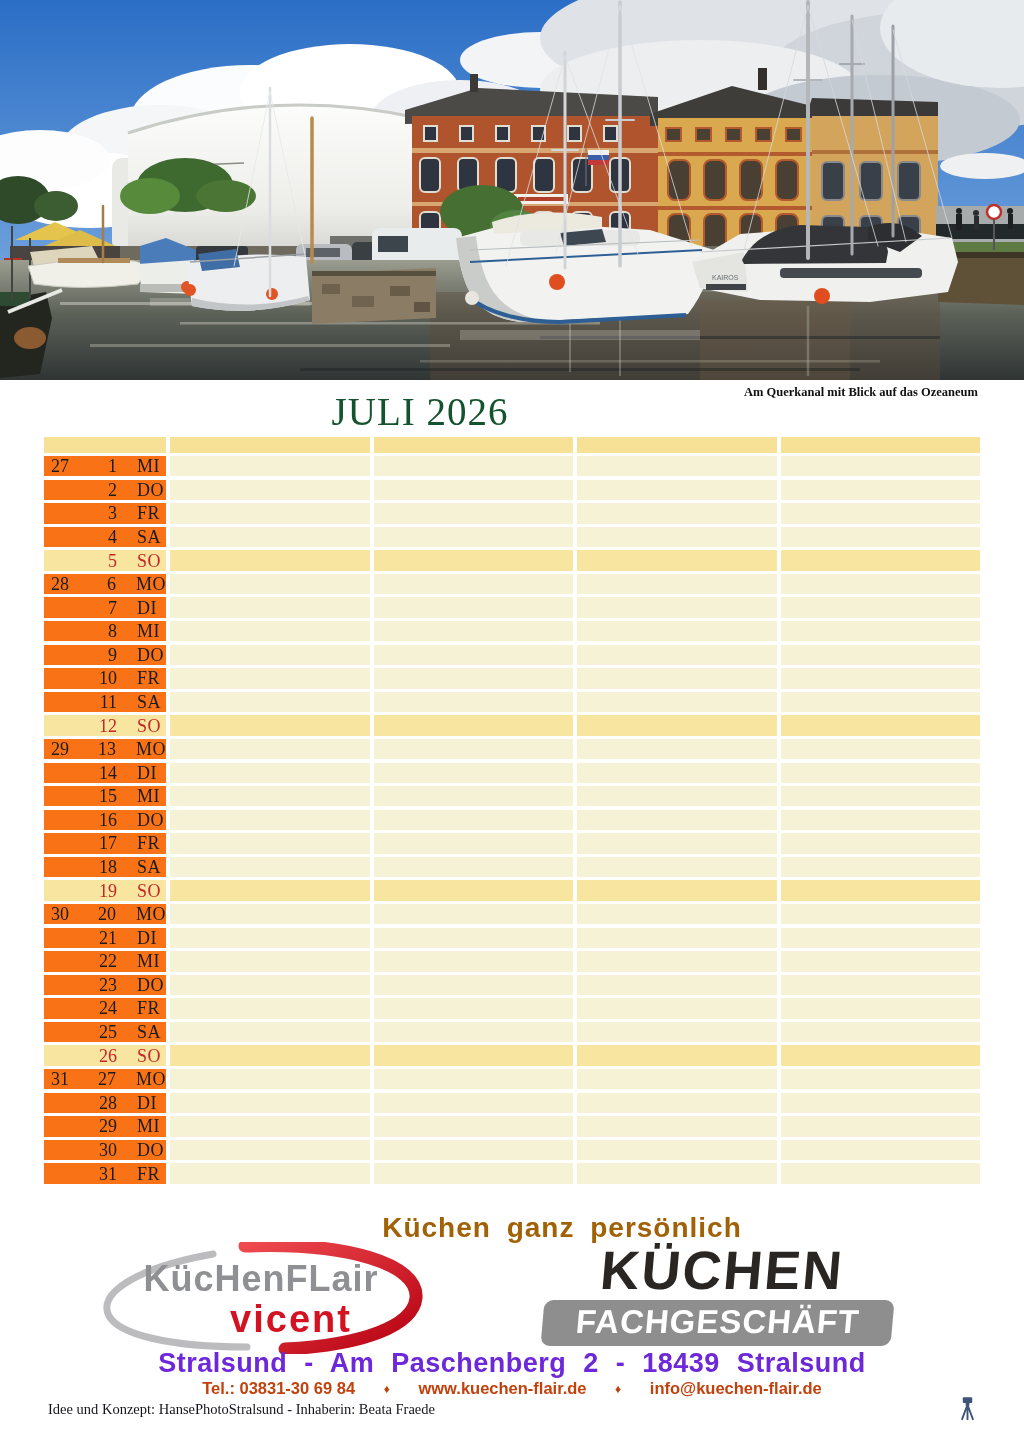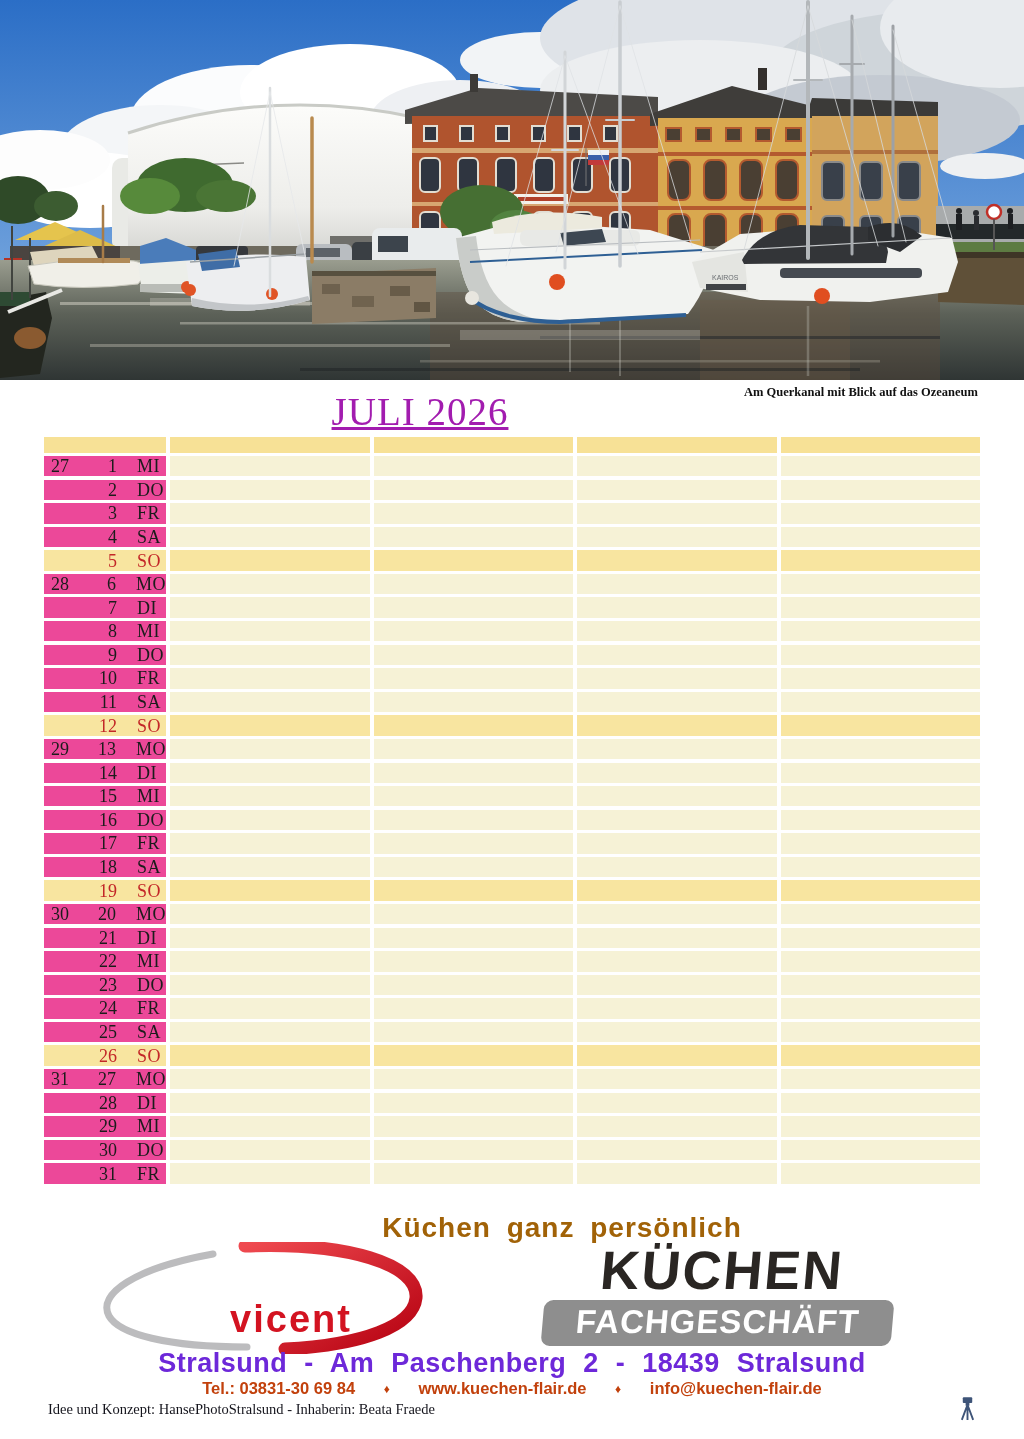--- a/index.html
+++ b/index.html
@@ -4,30 +4,30 @@
 <style>
   html,body{margin:0;padding:0;background:#fff;}
   .page{position:relative;width:1024px;height:1439px;background:#ffffff;overflow:hidden;
         font-family:"Liberation Serif",serif;}
   
   .photo{position:absolute;top:0;left:0;width:1024px;height:380px;}
   .photo svg{display:block;}
   
   .caption{position:absolute;top:385px;right:46px;font-size:12.5px;font-weight:bold;color:#111;}
   .title{position:absolute;top:389px;left:0;width:840px;text-align:center;
-         font-size:39px;color:#a21caf;letter-spacing:1px;text-decoration:underline;}
+         font-size:39px;color:#14532d;letter-spacing:1px;}
   
   .grid{position:absolute;top:437px;left:44px;width:936px;}
   .cal-header,.cal-row{display:grid;grid-template-columns:122px 1fr 1fr 1fr 1fr;column-gap:4px;}
   .cal-header{height:16px;margin-bottom:3px;}
   .cal-header .cell{background:#f7e196;}
   .rows{display:flex;flex-direction:column;gap:3.2px;}
   .cal-row{height:20.4px;}
   .cell{background:#f6f2d6;}
-  .label-cell{display:flex;align-items:center;background:#ec4899;
+  .label-cell{display:flex;align-items:center;background:#f97316;
               font-size:18px;color:#1c1c1c;line-height:1;}
   .week{width:32px;padding-left:7px;}
   .daynum{width:34px;text-align:right;}
   .abbr{margin-left:20px;letter-spacing:.5px;}
   .cal-row.sunday .cell{background:#f8e5a0;}
   .cal-row.sunday .label-cell{background:#f8e5a0;}
   .cal-row.sunday .daynum,.cal-row.sunday .abbr{color:#c32728;}
   
   .slogan{position:absolute;top:1212px;left:100px;width:924px;text-align:center;
           font-family:"Liberation Sans",sans-serif;font-weight:bold;font-size:28px;
@@ -686,20 +686,21 @@
     <svg class="swoosh" width="332" height="112" viewBox="0 0 332 112">
       <defs>
         <linearGradient id="redsw" x1="0" y1="0" x2="1" y2="1">
           <stop offset="0" stop-color="#ef4a50"></stop>
             <stop offset="1" stop-color="#b50010"></stop>
         </linearGradient>
       </defs>
       <path d="M118,12 C40,26 2,52 14,74 C24,92 72,105 152,105" fill="none" stroke="#bcbcbe" stroke-width="7" stroke-linecap="round"></path>
       <path d="M150,4 C252,0 324,22 321,56 C318,84 268,103 190,107" fill="none" stroke="url(#redsw)" stroke-width="13" stroke-linecap="round"></path>
     </svg>
+    <div class="lg-line1">KücHenFLair</div>
     <div class="lg-line2">vicent</div>
   </div>
 
   <div class="logo-right">
     <div class="kw">KÜCHEN</div>
     <div class="fb">FACHGESCHÄFT</div>
   </div>
 
   <div class="address">Stralsund  -  Am Paschenberg 2  -  18439 Stralsund</div>
 

